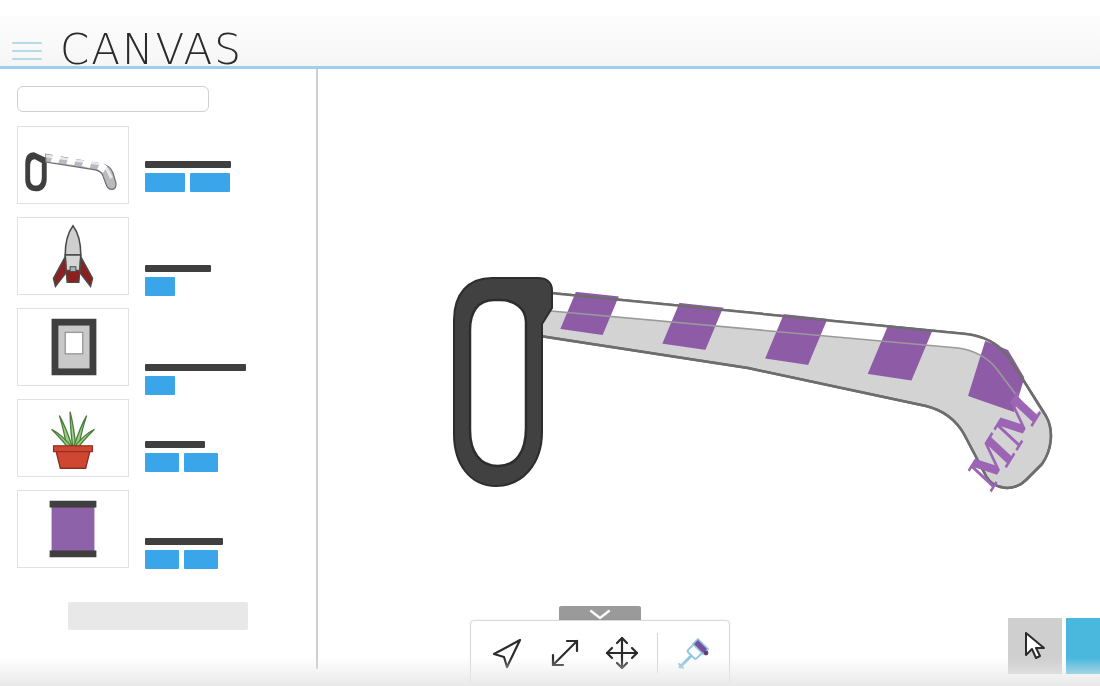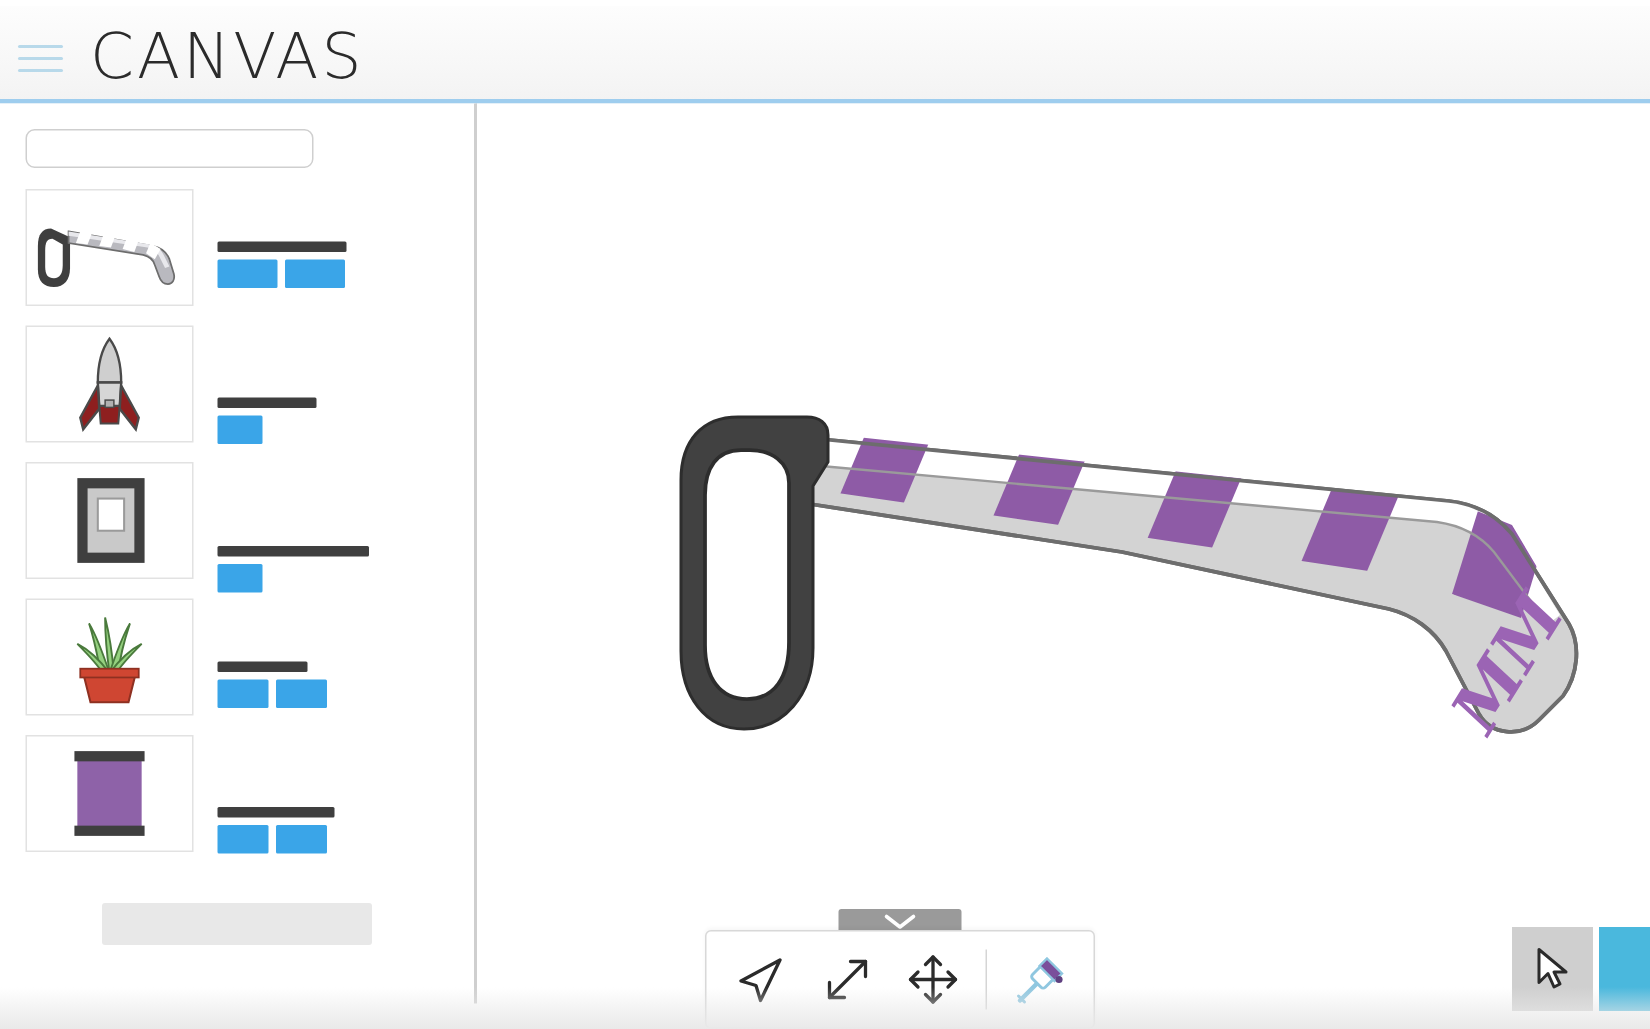--- a/index.html
+++ b/index.html
@@ -6,21 +6,21 @@
   html, body {
     width: 1100px; height: 686px;
     background: #ffffff;
     font-family: "Liberation Sans", sans-serif;
     overflow: hidden;
   }
   #app { position: relative; width: 1100px; height: 686px; background: #fff; }
 
   
   #header {
-    position: absolute; left: 0; top: 4px; width: 1100px; height: 68px;
+    position: absolute; left: 0; top: 16px; width: 1100px; height: 68px;
     background: linear-gradient(#fdfdfd 0%, #f7f7f7 60%, #f2f2f2 100%);
     display: flex; align-items: center;
   }
   #hamburger {
     width: 30px; height: 26px; margin-left: 12px; margin-top: 2px;
     display: flex; flex-direction: column; justify-content: center; gap: 6px;
     cursor: pointer;
   }
   #hamburger span { display: block; height: 2px; background: #b8d9ea; border-radius: 1px; }
   #app-title {

